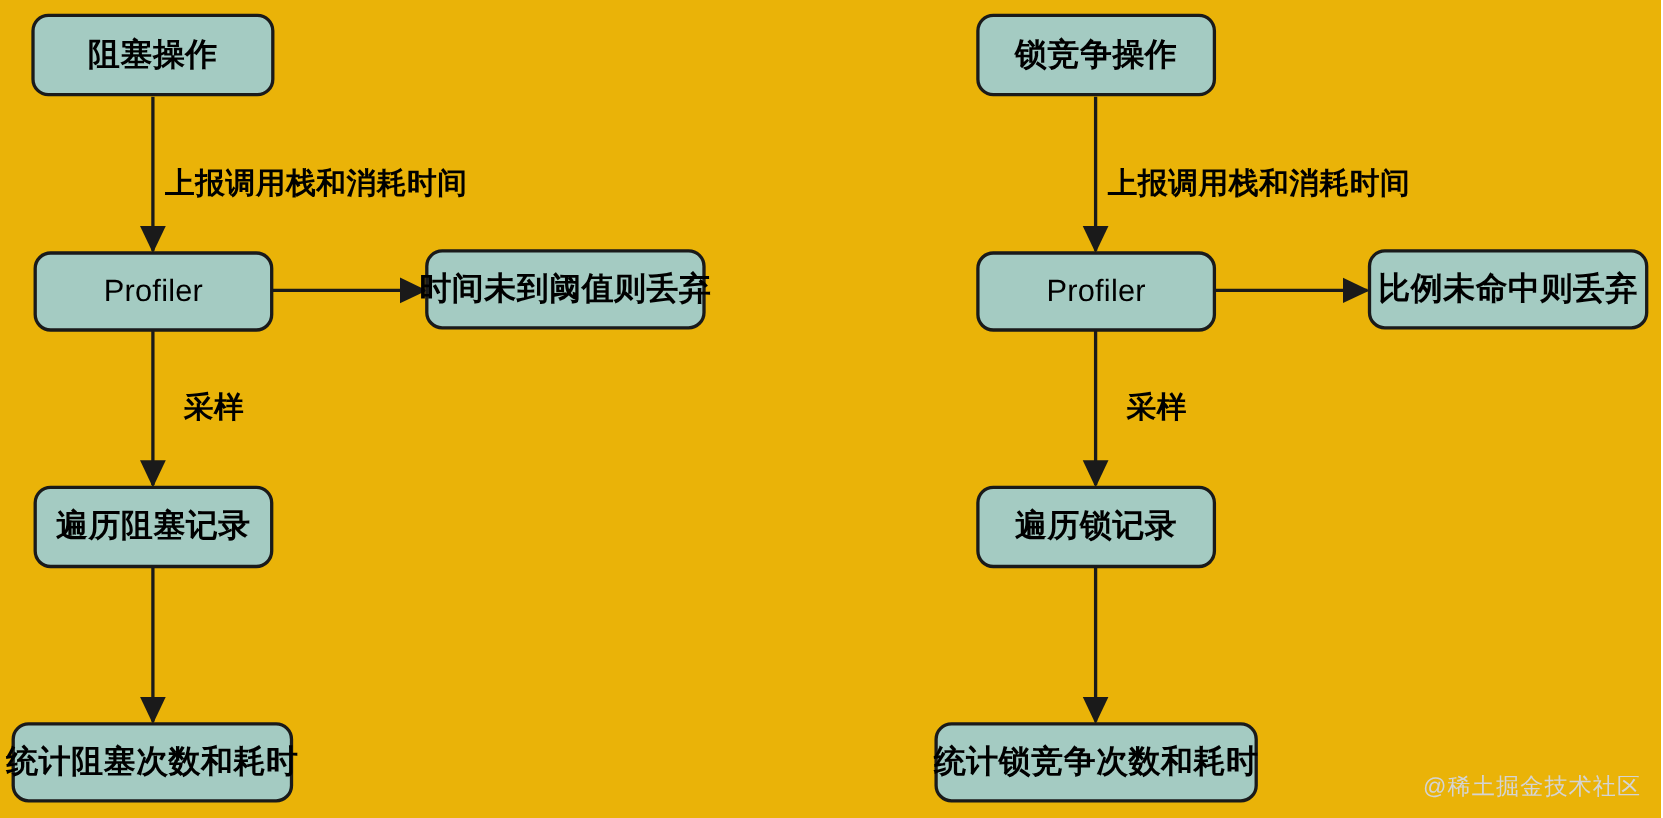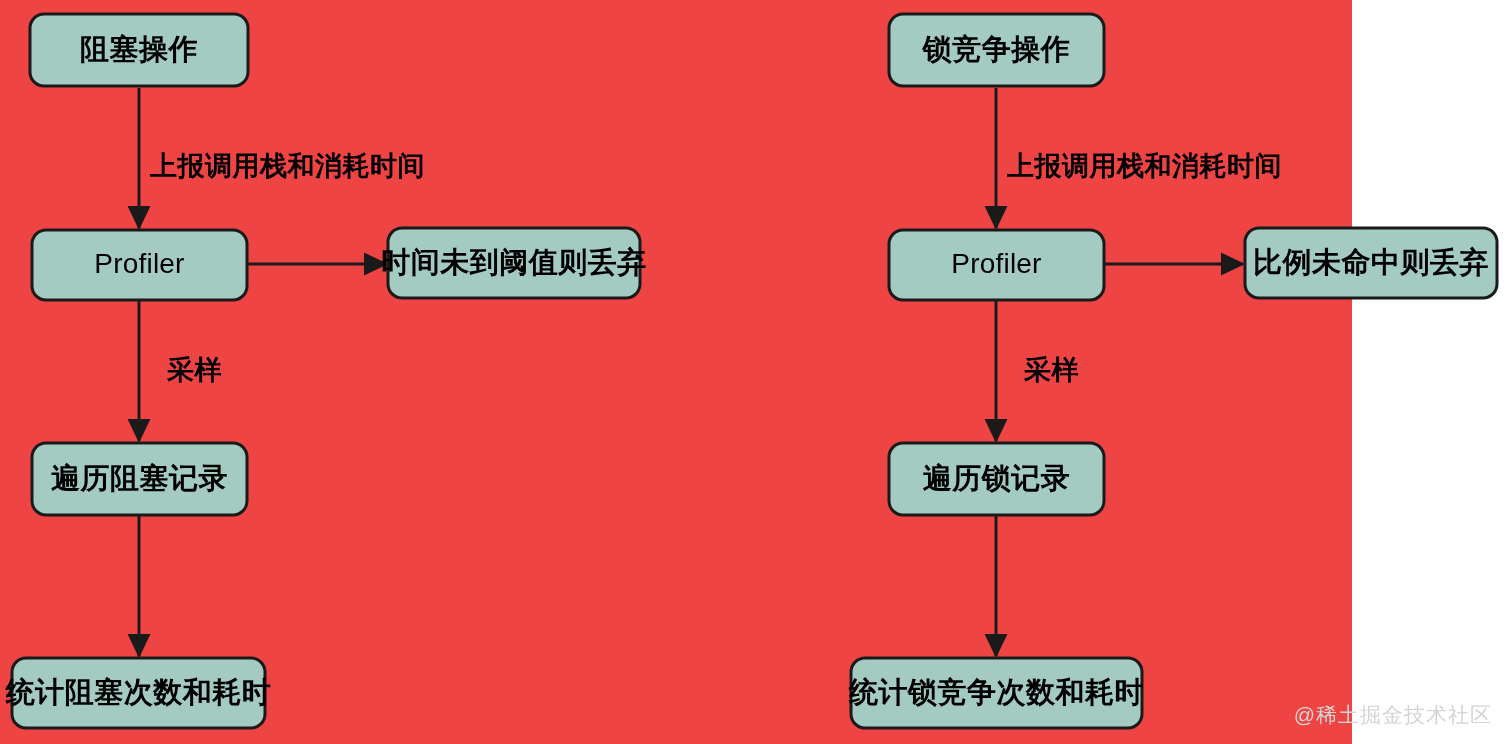--- a/index.html
+++ b/index.html
@@ -8,23 +8,23 @@
     background: #ffffff;
   }
   body {
     width: 1512px;
     height: 744px;
     font-family: "Liberation Sans", "DejaVu Sans", sans-serif;
     overflow: hidden;
   }
   #diagram-root {
     position: relative;
-    width: 1352px;
+    width: 1510px;
     height: 744px;
-    background: #ef4444;
+    background: #eab308;
   }
   svg.diagram-canvas {
     position: absolute;
     top: 0;
     left: 0;
     width: 1512px;
     height: 744px;
     display: block;
   }
   .node-box {

